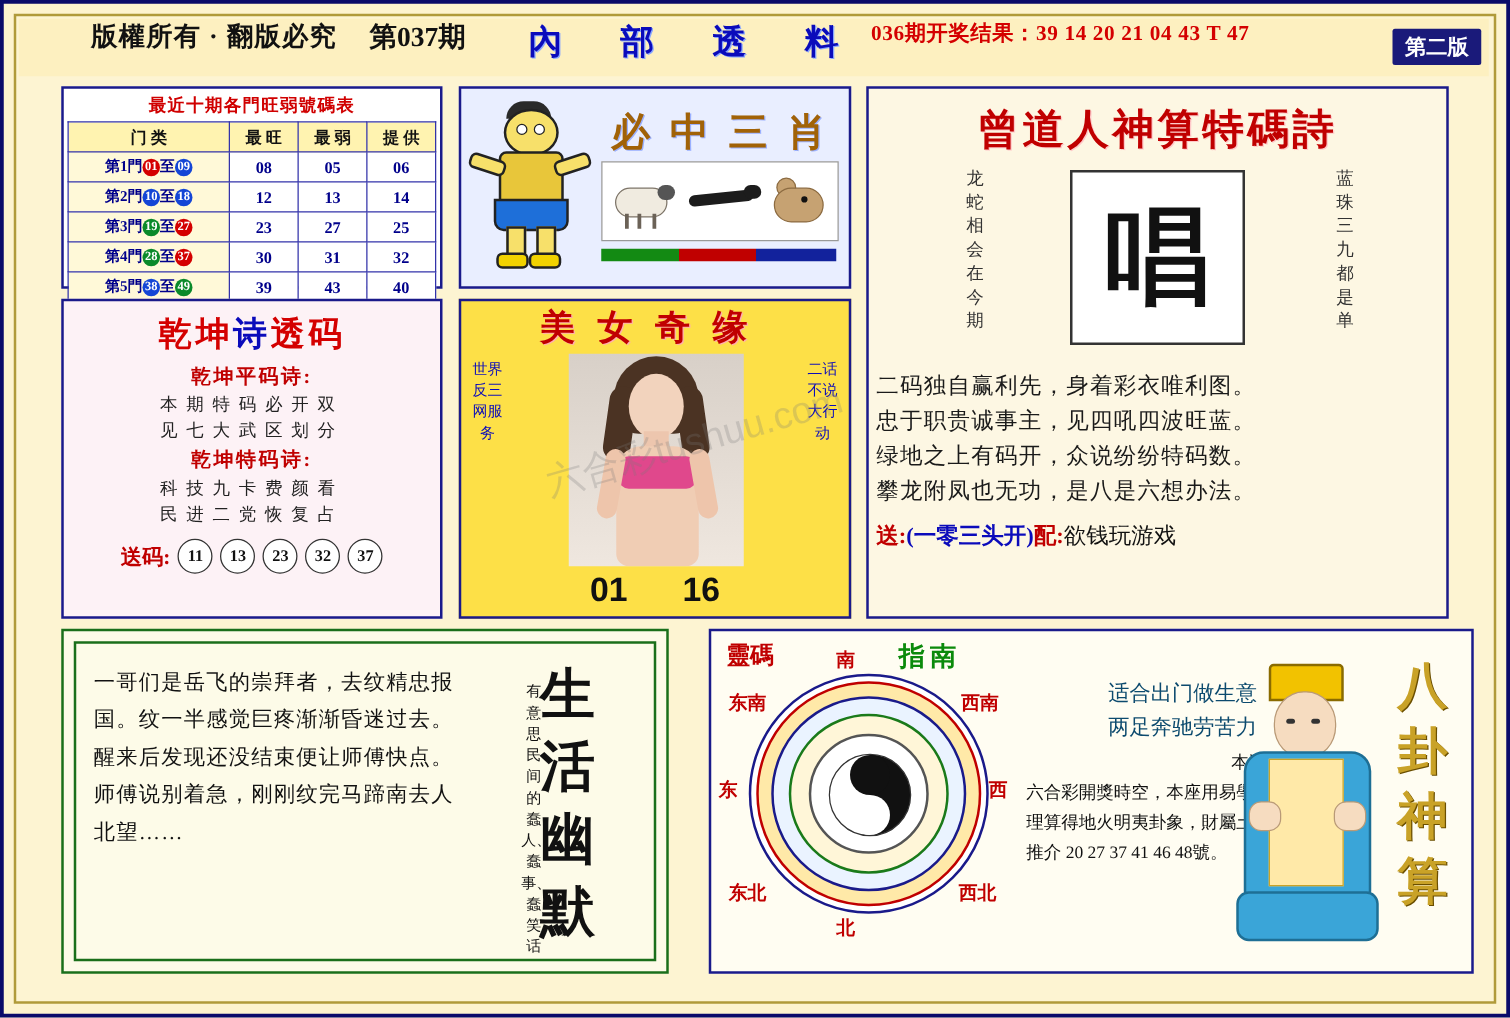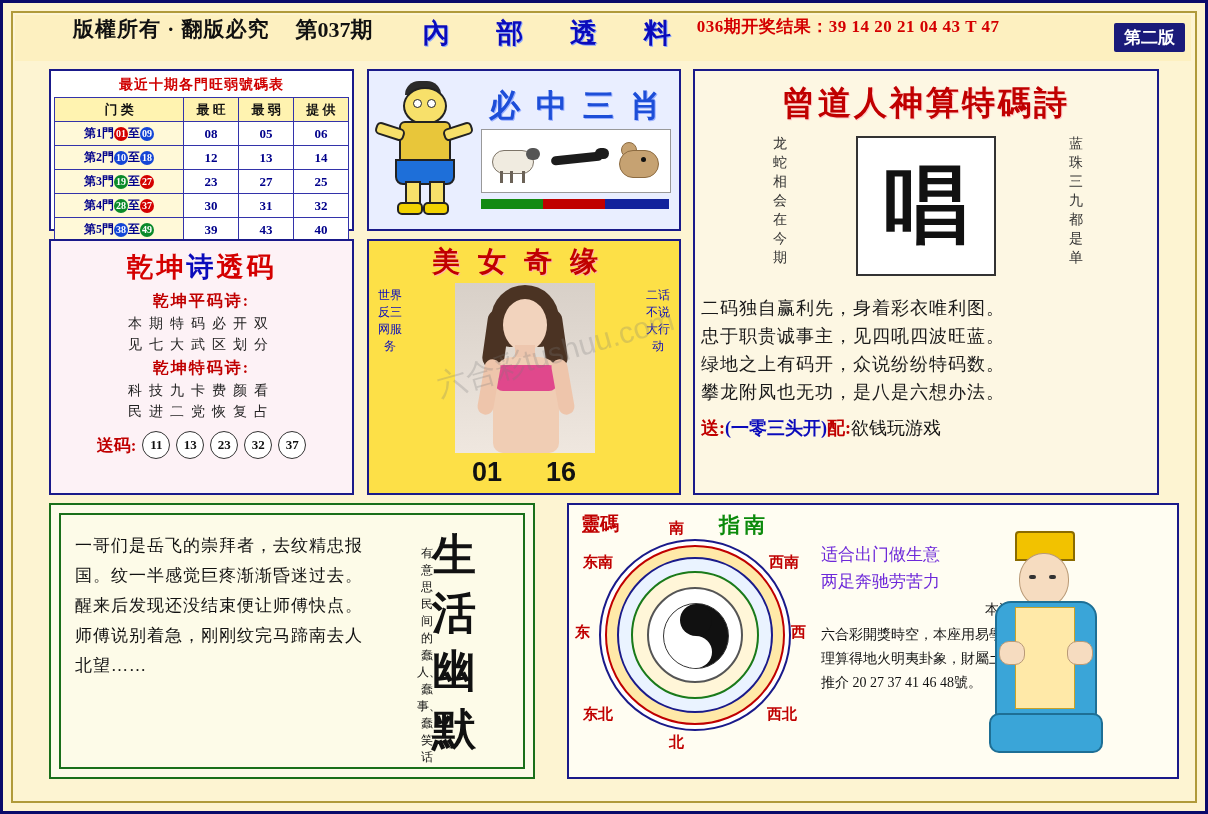--- a/index.html
+++ b/index.html
@@ -108,21 +108,21 @@
   }
 
   
   #box-cartoon{
     left:364px;top:66px;width:314px;height:162px;
     border:2px solid #1a1a8a;background:#e9eeff;
     overflow:hidden;
   }
   #box-cartoon .bx-title{
     position:absolute;left:120px;top:14px;
-    font-size:31px;font-weight:bold;color:#1d4ed8;letter-spacing:16px;
+    font-size:31px;font-weight:bold;color:#a16207;letter-spacing:16px;
     text-shadow:1px 1px 0 #9ab0ff;
   }
   .animal-strip{
     position:absolute;left:112px;top:58px;width:188px;height:62px;
     background:#fff;border:1px solid #999;display:flex;
   }
   .animal-cell{flex:1;position:relative;}
   .bar-strip{
     position:absolute;left:112px;top:128px;width:188px;height:10px;
     background:linear-gradient(to right,#138a13 0 33%,#c00000 33% 66%,#12229c 66% 100%);
@@ -267,21 +267,21 @@
   .taiji:before,.taiji:after{content:"";position:absolute;left:16px;width:32px;height:32px;border-radius:50%;}
   .taiji:before{top:0;background:#111;}
   .taiji:after{top:32px;background:#fff;}
   .dir{position:absolute;color:#c00000;font-weight:bold;font-size:15px;}
   #d-n{left:100px;top:14px;} #d-s{left:100px;top:228px;}
   #d-e{left:6px;top:118px;} #d-w{left:222px;top:118px;}
   #d-ne{left:14px;top:48px;} #d-nw{left:200px;top:48px;}
   #d-se{left:14px;top:200px;} #d-sw{left:198px;top:200px;}
   .bg-text{
     position:absolute;left:252px;top:36px;width:250px;
-    font-size:17px;line-height:27px;color:#6d28d9;
+    font-size:17px;line-height:27px;color:#0c4a6e;text-align:center;
   }
   .bg-text2{
     position:absolute;left:252px;top:118px;width:236px;
     font-size:14px;line-height:24px;color:#111;
   }
   .bg-gang{position:absolute;left:416px;top:96px;font-size:14px;color:#111;}
   .bg-title-v{
     position:absolute;right:10px;top:18px;width:58px;
     font-size:40px;font-weight:bold;color:#c9a227;line-height:52px;text-align:center;
     text-shadow:1px 1px 0 #6b4f00;
@@ -503,16 +503,17 @@
       <div class="god-crown"></div>
       <div class="god-face"></div>
       <div class="god-eye l"></div>
       <div class="god-eye r"></div>
       <div class="god-body"></div>
       <div class="god-robe"></div>
       <div class="god-hand l"></div>
       <div class="god-hand r"></div>
       <div class="god-base"></div>
     </div>
+    <div class="bg-title-v">八卦神算</div>
   </div>
 
   <div class="watermark">六合彩tushuu.com</div>
 </div>
 
 </body></html>

